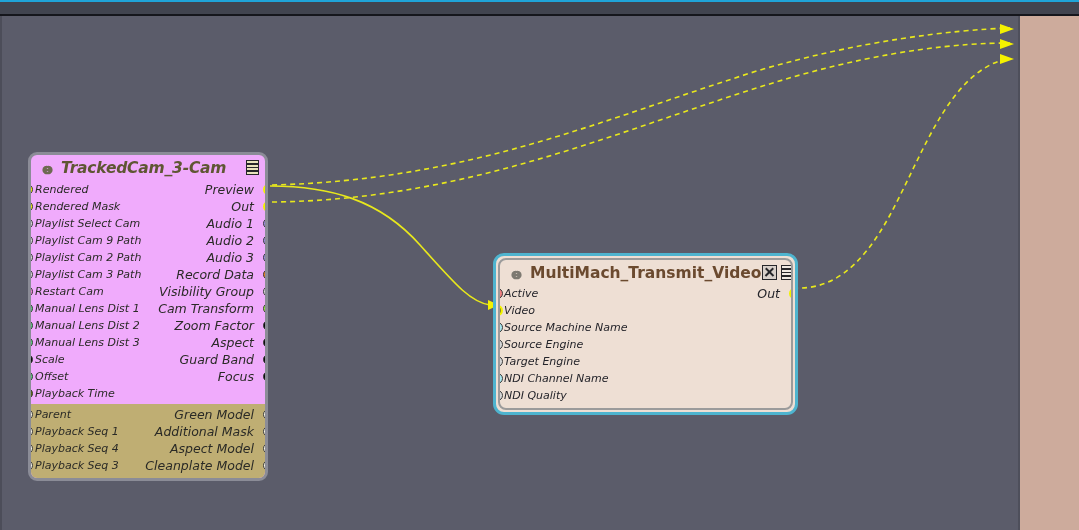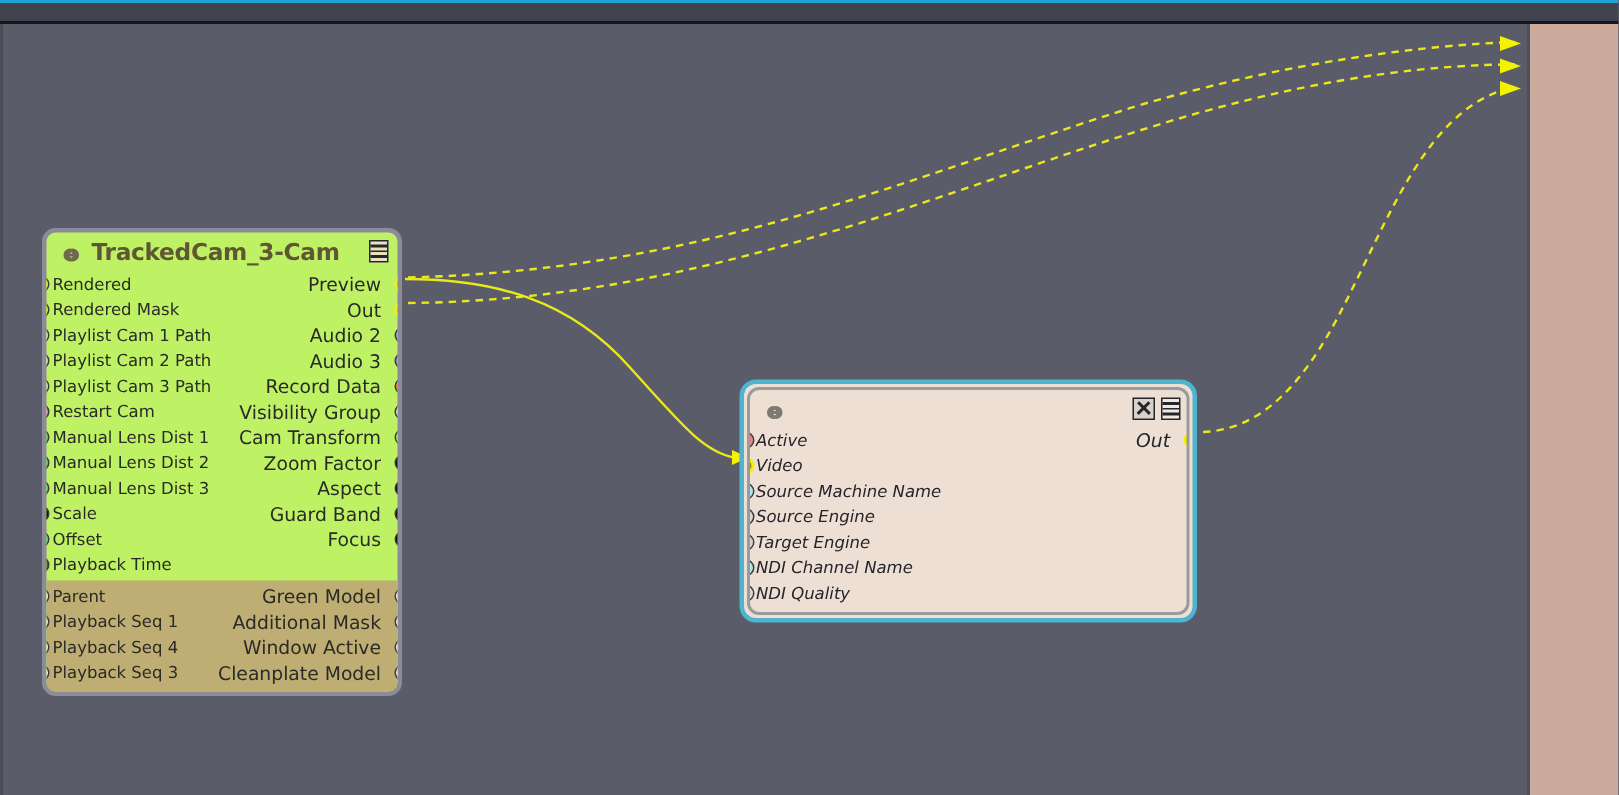--- a/index.html
+++ b/index.html
@@ -26,24 +26,25 @@
 
   
   svg.wires{position:absolute;left:0;top:0;width:1079px;height:530px;pointer-events:none;}
 
   
   .node{position:absolute;}
 
   
   #node1{left:28px;top:152px;width:240px;}
   #node1 .frame{
-    background:#bef264;
+    background:#f0abfc;
     border:3px solid #8b8c97;
     border-radius:9px;
     overflow:hidden;
+    font-style:italic;
   }
   #node1 .title{
     height:25px;display:flex;align-items:center;padding:0 6px 0 8px;
     color:#5f5633;font-weight:bold;font-size:15.5px;
     letter-spacing:-0.2px;
   }
   #node1 .body{padding:1px 0 2px 0;}
   #node1 .foot{background:#bfae73;padding:2px 0 4px 0;}
 
   
@@ -164,21 +165,27 @@
           <span class="pin right ring"></span>
         </div>
         <div class="row">
           <span class="pin left" style="background:#f5f20a"></span>
           <span class="in-label">Rendered Mask</span>
           <span class="out-label">Out</span>
           <span class="pin right ring"></span>
         </div>
         <div class="row">
           <span class="pin left" style="background:#d6d6d6"></span>
-          <span class="in-label">Playlist Cam 1 Path</span>
+          <span class="in-label">Playlist Select Cam</span>
+          <span class="out-label">Audio 1</span>
+          <span class="pin right" style="background:#9d8be0"></span>
+        </div>
+        <div class="row">
+          <span class="pin left" style="background:#d6d6d6"></span>
+          <span class="in-label">Playlist Cam 9 Path</span>
           <span class="out-label">Audio 2</span>
           <span class="pin right" style="background:#9d8be0"></span>
         </div>
         <div class="row">
           <span class="pin left" style="background:#d6d6d6"></span>
           <span class="in-label">Playlist Cam 2 Path</span>
           <span class="out-label">Audio 3</span>
           <span class="pin right" style="background:#9d8be0"></span>
         </div>
         <div class="row">
@@ -238,21 +245,21 @@
         </div>
         <div class="row">
           <span class="pin left" style="background:#f2f0e0"></span>
           <span class="in-label">Playback Seq 1</span>
           <span class="out-label">Additional Mask</span>
           <span class="pin right" style="background:#f2f0e0"></span>
         </div>
         <div class="row">
           <span class="pin left" style="background:#f2f0e0"></span>
           <span class="in-label">Playback Seq 4</span>
-          <span class="out-label">Window Active</span>
+          <span class="out-label">Aspect Model</span>
           <span class="pin right" style="background:#f2f0e0"></span>
         </div>
         <div class="row">
           <span class="pin left" style="background:#f2f0e0"></span>
           <span class="in-label">Playback Seq 3</span>
           <span class="out-label">Cleanplate Model</span>
           <span class="pin right" style="background:#f2f0e0"></span>
         </div>
       </div>
 
@@ -263,20 +270,21 @@
     <div class="frame">
       <div class="inner">
 
         <div class="title">
           <span class="link-icon">
             <svg width="17" height="12" viewBox="0 0 17 12">
               <path d="M6.2 6 A3.2 3.2 0 1 1 6.2 6.01 M10.8 6 A3.2 3.2 0 1 0 10.8 6.01" fill="none" stroke="#7e7a72" stroke-width="2.1"></path>
               <path d="M5.5 6 L11.5 6" stroke="#7e7a72" stroke-width="2.1"></path>
             </svg>
           </span>
+          <span class="tname">MultiMach_Transmit_Video</span>
           <span class="spacer"></span>
           <span class="x-icon"></span>
           <span class="list-icon">
               <i></i>
               <i></i>
               <i></i>
             </span>
         </div>
 
         <div class="body">

